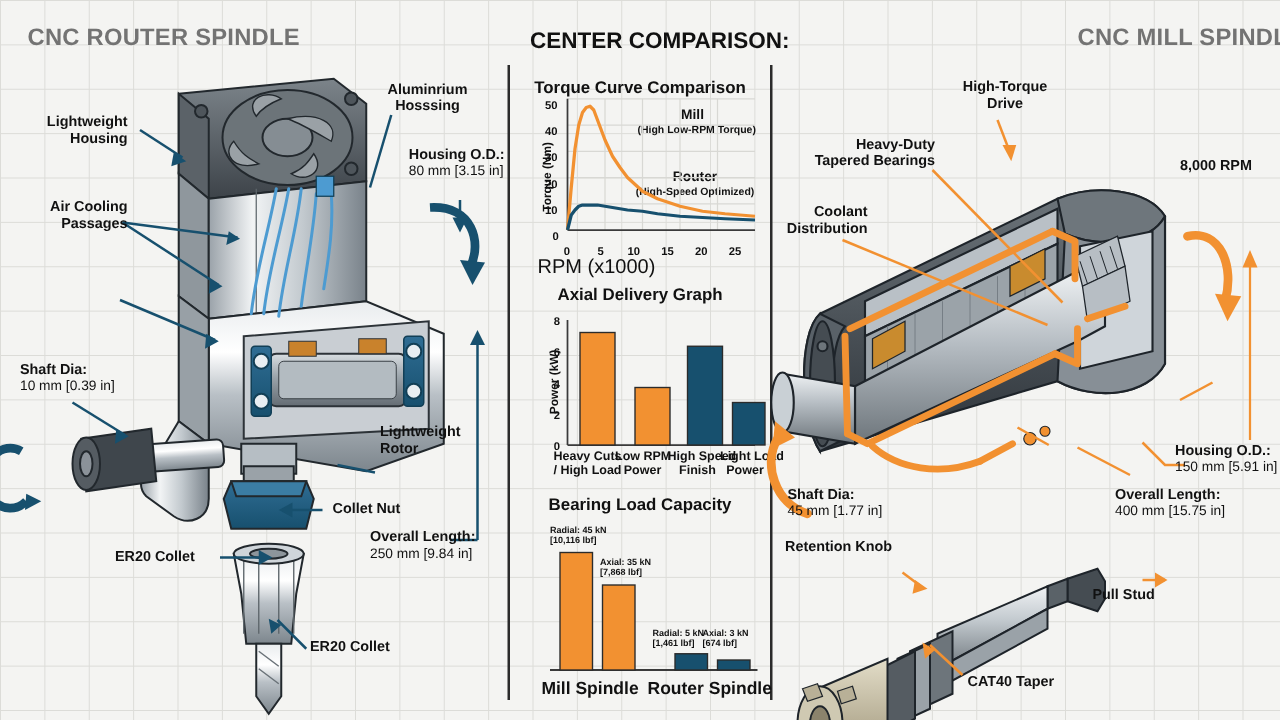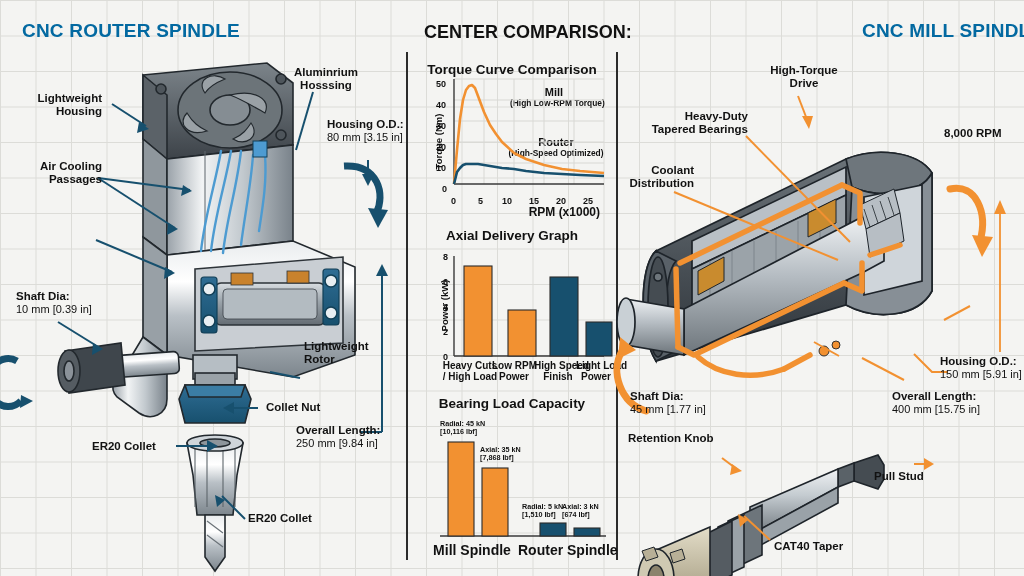--- a/index.html
+++ b/index.html
@@ -13,21 +13,21 @@
     background-size: 35.5px 35.5px;
     position: relative;
     color: #111;
   }
   .stage { position: absolute; inset: 0; }
   .abs { position: absolute; }
 
   
   .panel-title {
     font-size: 19px; font-weight: bold; letter-spacing: .2px;
-    color: #0369a1; white-space: nowrap;
+    color: #737373; white-space: nowrap;
   }
   .center-title { font-size: 18px; font-weight: bold; white-space: nowrap; }
 
   
   .callout { font-size: 11.5px; font-weight: bold; line-height: 1.16; white-space: nowrap; }
   .callout .sub { font-weight: normal; font-size: 11px; }
   .ta-r { text-align: right; }
   .ta-c { text-align: center; }
 
   
@@ -38,22 +38,22 @@
   .chart-title {
     font-size: 13.5px; font-weight: bold; text-align: center;
     width: 100%; margin-bottom: 2px; white-space: nowrap;
   }
   .axis-label-y {
     position: absolute; font-size: 9.5px; font-weight: bold;
     transform: rotate(-90deg); transform-origin: 50% 50%;
     white-space: nowrap;
   }
   .axis-label-x {
-    position: absolute; font-size: 12px; font-weight: bold;
-    width: 100%; text-align: right; white-space: nowrap;
+    position: absolute; font-size: 16px; font-weight: normal;
+    width: 100%; text-align: left; white-space: nowrap;
   }
   .tick { position: absolute; font-size: 9px; font-weight: bold; white-space: nowrap; }
   .bar-cat {
     position: absolute; font-size: 10px; font-weight: bold;
     text-align: center; line-height: 1.12; white-space: nowrap;
   }
   .bar-note {
     position: absolute; font-size: 7.2px; font-weight: bold;
     line-height: 1.15; white-space: nowrap;
   }
@@ -211,21 +211,21 @@
       <path d="M368 208 l10 20 l10 -18 z" fill="#17506E" stroke="none"></path>
     </g>
   </svg>
 
   <div class="abs callout ta-r" style="left:10px; top:92px; width:92px;">Lightweight<br>Housing</div>
   <div class="abs callout ta-r" style="left:6px; top:160px; width:96px;">Air Cooling<br>Passages</div>
   <div class="abs callout" style="left:16px; top:290px;">
     <span>Shaft Dia:</span><br>
     <span class="sub">10 mm [0.39 in]</span>
   </div>
-  <div class="abs callout ta-c" style="left:278px; top:66px; width:96px;">Aluminrium<br>Hosssing</div>
+  <div class="abs callout ta-c" style="left:294px; top:66px; width:96px;">Aluminrium<br>Hosssing</div>
   <div class="abs callout" style="left:327px; top:118px;">
     <span>Housing O.D.:</span><br>
     <span class="sub">80 mm [3.15 in]</span>
   </div>
   <div class="abs callout" style="left:304px; top:340px;">Lightweight<br>Rotor</div>
   <div class="abs callout" style="left:266px; top:401px;">Collet Nut</div>
   <div class="abs callout" style="left:92px; top:440px;">ER20 Collet</div>
   <div class="abs callout" style="left:248px; top:512px;">ER20 Collet</div>
   <div class="abs callout" style="left:296px; top:424px;">
     <span>Overall Length:</span><br>
@@ -301,21 +301,21 @@
 
   <div class="chart-block" style="left:414px; top:396px; width:196px; height:164px;">
     <div class="chart-title">Bearing Load Capacity</div>
     <div class="bar-note" style="left:26px; top:24px;">
       <span>Radial: 45 kN</span><br><span>[10,116 lbf]</span>
     </div>
     <div class="bar-note" style="left:66px; top:50px;">
       <span>Axial: 35 kN</span><br><span>[7,868 lbf]</span>
     </div>
     <div class="bar-note" style="left:108px; top:107px;">
-      <span>Radial: 5 kN</span><br><span>[1,510 lbf]</span>
+      <span>Radial: 5 kN</span><br><span>[1,461 lbf]</span>
     </div>
     <div class="bar-note" style="left:148px; top:107px;">
       <span>Axial: 3 kN</span><br><span>[674 lbf]</span>
     </div>
     <svg width="180" height="112" style="position:absolute; left:14px; top:24px;">
       <line x1="12" y1="116" x2="178" y2="116" stroke="#3a3a3a" stroke-width="1.6"></line>
       <rect x="20" y="22" width="26" height="94" fill="#F29131" stroke="#2b2b2b" stroke-width="1.1"></rect>
       <rect x="54" y="48" width="26" height="68" fill="#F29131" stroke="#2b2b2b" stroke-width="1.1"></rect>
       <rect x="112" y="103" width="26" height="13" fill="#17506E" stroke="#2b2b2b" stroke-width="1.1"></rect>
       <rect x="146" y="108" width="26" height="8" fill="#17506E" stroke="#2b2b2b" stroke-width="1.1"></rect>

